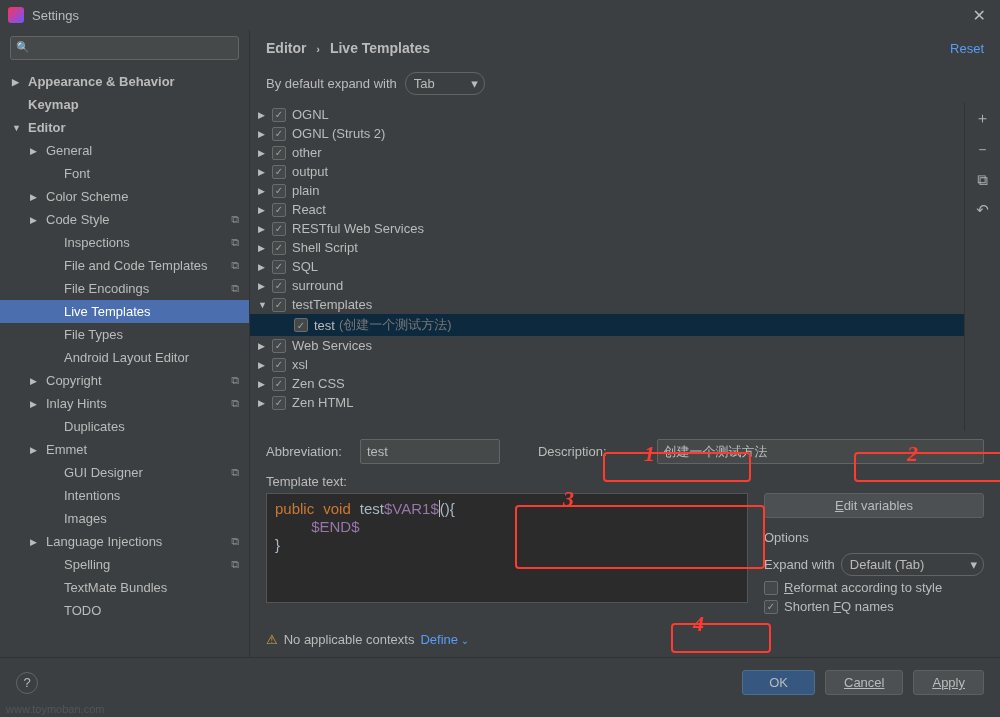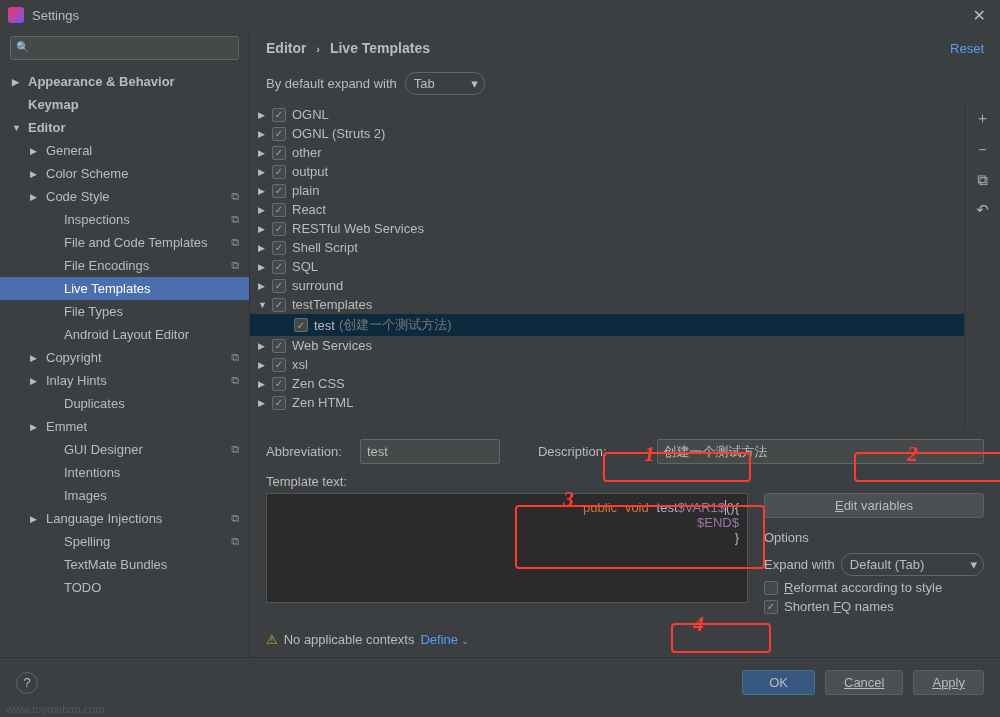--- a/index.html
+++ b/index.html
@@ -53,21 +53,21 @@
 .side-toolbar { width: 36px; display: flex; flex-direction: column; align-items: center; padding-top: 6px; gap: 12px; border-left: 1px solid #323232; }
 .side-toolbar div { color: #afb1b3; font-size: 15px; cursor: pointer; }
 
 .form-area { padding: 8px 16px; position: relative; }
 .form-row { display: flex; align-items: center; gap: 18px; margin-bottom: 10px; }
 .text-input { background: #45494a; border: 1px solid #646464; color: #bbbbbb; padding: 4px 6px; border-radius: 2px; font-size: 13px; }
 .abbrev-input { width: 140px; }
 .desc-input { flex: 1; margin-left: 32px; }
 
 .editor-row { display: flex; gap: 16px; align-items: flex-start; }
-.template-editor { flex: 1; background: #2b2b2b; border: 1px solid #555; padding: 6px 8px; font-family: "Consolas", monospace; font-size: 13px; color: #a9b7c6; min-height: 110px; white-space: pre; text-align: right; }
+.template-editor { flex: 1; background: #2b2b2b; border: 1px solid #555; padding: 6px 8px; font-family: "Consolas", monospace; font-size: 15px; color: #a9b7c6; min-height: 110px; white-space: pre; }
 .kw-public { color: #cc7832; }
 .kw-void { color: #cc7832; }
 .var { color: #9876aa; }
 .caret { border-left: 1px solid #bbbbbb; }
 
 .right-panel { width: 220px; }
 .btn { background: #4c5052; border: 1px solid #5e6060; color: #bbbbbb; padding: 4px 12px; border-radius: 3px; cursor: pointer; text-align: center; }
 .btn-wide { width: 100%; }
 .options-title { margin: 12px 0 8px; color: #bbbbbb; }
 .opt-row { display: flex; align-items: center; gap: 6px; margin: 4px 0; }
@@ -115,20 +115,24 @@
           <span class="arrow"></span>
           <span>Keymap</span>
         </div>
         <div class="tree-item indent-0 bold">
           <span class="arrow expanded"></span>
           <span>Editor</span>
         </div>
         <div class="tree-item indent-1">
           <span class="arrow collapsed"></span>
           <span>General</span>
+        </div>
+        <div class="tree-item indent-2">
+          <span class="arrow"></span>
+          <span>Font</span>
         </div>
         <div class="tree-item indent-1">
           <span class="arrow collapsed"></span>
           <span>Color Scheme</span>
         </div>
         <div class="tree-item indent-1">
           <span class="arrow collapsed"></span>
           <span>Code Style</span>
           <span class="copy-icon">⧉</span>
         </div>

